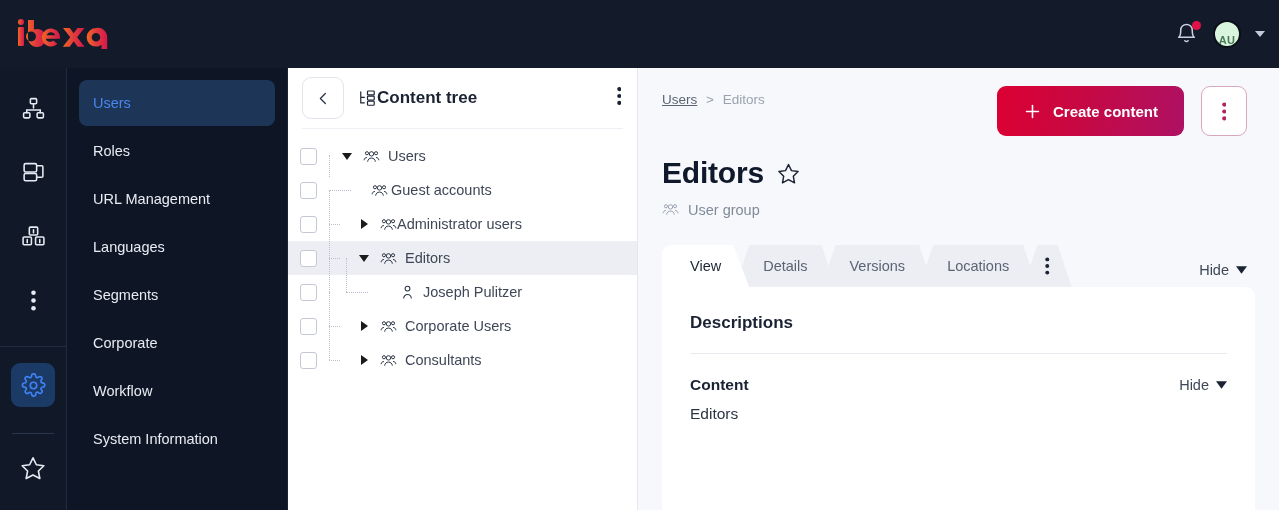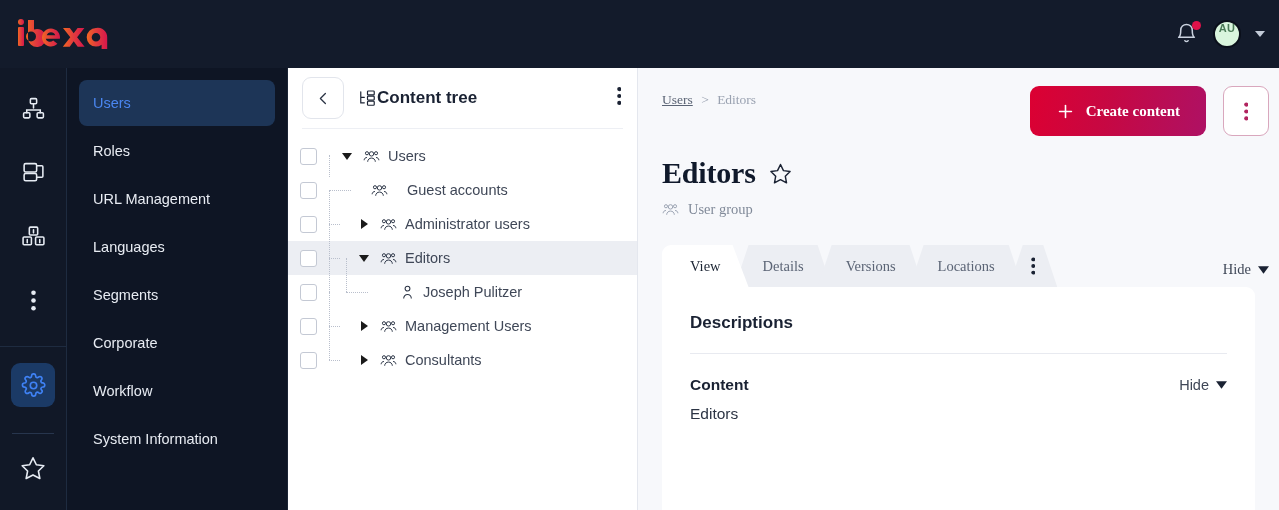--- a/index.html
+++ b/index.html
@@ -29,21 +29,21 @@
     display: flex; align-items: center; gap: 14px;
   }
   .bell { position: relative; width: 24px; height: 24px; cursor: pointer; }
   .bell .dot {
     position: absolute; right: -2px; top: -1px; width: 9px; height: 9px;
     border-radius: 50%; background: #e0124a;
   }
   .avatar {
     width: 28px; height: 28px; border-radius: 50%;
     background: #d9f5dd; border: 2.5px solid #0a0f1a;
-    display: flex; align-items: flex-start; justify-content: center;
+    display: flex; align-items: flex-end; justify-content: center;
     font-size: 11px; color: #4a7a56; font-weight: 600; letter-spacing: .3px;
   }
   .caret-down {
     width: 0; height: 0; border-left: 5px solid transparent;
     border-right: 5px solid transparent; border-top: 6px solid #c3cbd8; cursor: pointer;
   }
 
   
   .body-row { flex: 1; display: flex; min-height: 0; }
 
@@ -100,21 +100,21 @@
   .twisty { width: 16px; display: flex; align-items: center; justify-content: center; flex:0 0 auto; }
   .tri-down { width: 0; height: 0; border-left: 5px solid transparent; border-right: 5px solid transparent; border-top: 7px solid #1a1a1a; }
   .tri-right { width: 0; height: 0; border-top: 5px solid transparent; border-bottom: 5px solid transparent; border-left: 7px solid #1a1a1a; }
   .tree-label { font-size: 14.5px; color: #3f4757; white-space: nowrap; }
   .tree-ico { flex: 0 0 auto; display: flex; align-items: center; }
   .dline { border-left: 1px dotted #b9bfcc; height: 34px; position: absolute; }
   .dhoriz { border-top: 1px dotted #b9bfcc; position: absolute; }
 
   
   .main { flex: 1; background: #f7f8fb; display: flex; flex-direction: column; min-width: 0; position: relative; }
-  .main-inner { padding: 18px 10px 0 24px; font-family: Liberation Serif, serif; }
+  .main-inner { padding: 18px 32px 0 24px; }
   .crumb-row { display: flex; align-items: flex-start; justify-content: space-between; }
   .crumbs { font-size: 13.5px; padding-top: 6px; }
   .crumbs a { color: #5b6475; text-decoration: underline; cursor: pointer; }
   .crumbs .sep { color: #9aa2b1; margin: 0 5px; }
   .crumbs .cur { color: #9aa2b1; }
   .actions { display: flex; align-items: center; gap: 17px; }
   .create-btn {
     height: 50px; padding: 0 26px; border: none; border-radius: 9px; cursor: pointer;
     background: linear-gradient(100deg, #dc0032 0%, #c60843 45%, #ae1164 100%);
     color: #fff; font-size: 15px; font-weight: 600;
@@ -325,41 +325,41 @@
           <div class="tree-ico" style="margin-left:54px">
             <svg width="17" height="17" viewBox="0 0 24 24" fill="none" stroke="#2b3445" stroke-width="1.4">
               <circle cx="12" cy="8.3" r="3.1"></circle>
                 <path d="M6.6 19.4c0-3 2.4-5.2 5.4-5.2s5.4 2.2 5.4 5.2"></path>
               <circle cx="5.6" cy="7.4" r="2.2"></circle>
                 <path d="M1.6 17.3c0-2.3 1.7-3.9 4-3.9"></path>
               <circle cx="18.4" cy="7.4" r="2.2"></circle>
                 <path d="M22.4 17.3c0-2.3-1.7-3.9-4-3.9"></path>
             </svg>
           </div>
-          <span class="tree-label" style="margin-left:19px">Guest accounts</span>
+          <span class="tree-label" style="margin-left:3px">Guest accounts</span>
         </div>
 
         <div class="tree-row">
           <div class="cb"></div>
           <span class="dline" style="left:41px; top:-17px; height:34px;"></span>
           <span class="dhoriz" style="left:41px; top:17px; width:11px;"></span>
           <div class="twisty" style="margin-left:39px">
               <div class="tri-right"></div>
             </div>
           <div class="tree-ico" style="margin-left:8px">
             <svg width="17" height="17" viewBox="0 0 24 24" fill="none" stroke="#2b3445" stroke-width="1.4">
               <circle cx="12" cy="8.3" r="3.1"></circle>
                 <path d="M6.6 19.4c0-3 2.4-5.2 5.4-5.2s5.4 2.2 5.4 5.2"></path>
               <circle cx="5.6" cy="7.4" r="2.2"></circle>
                 <path d="M1.6 17.3c0-2.3 1.7-3.9 4-3.9"></path>
               <circle cx="18.4" cy="7.4" r="2.2"></circle>
                 <path d="M22.4 17.3c0-2.3-1.7-3.9-4-3.9"></path>
             </svg>
           </div>
-          <span class="tree-label" style="margin-left:8px">Administrator users</span>
+          <span class="tree-label" style="">Administrator users</span>
         </div>
 
         <div class="tree-row selected">
           <div class="cb"></div>
           <span class="dline" style="left:41px; top:-17px; height:34px;"></span>
           <span class="dhoriz" style="left:41px; top:17px; width:11px;"></span>
           <div class="twisty" style="margin-left:39px">
               <div class="tri-down"></div>
             </div>
           <div class="tree-ico" style="margin-left:8px">
@@ -399,21 +399,21 @@
           <div class="tree-ico" style="margin-left:8px">
             <svg width="17" height="17" viewBox="0 0 24 24" fill="none" stroke="#2b3445" stroke-width="1.4">
               <circle cx="12" cy="8.3" r="3.1"></circle>
                 <path d="M6.6 19.4c0-3 2.4-5.2 5.4-5.2s5.4 2.2 5.4 5.2"></path>
               <circle cx="5.6" cy="7.4" r="2.2"></circle>
                 <path d="M1.6 17.3c0-2.3 1.7-3.9 4-3.9"></path>
               <circle cx="18.4" cy="7.4" r="2.2"></circle>
                 <path d="M22.4 17.3c0-2.3-1.7-3.9-4-3.9"></path>
             </svg>
           </div>
-          <span class="tree-label" style="margin-left:8px">Management Users</span>
+          <span class="tree-label" style="margin-left:8px">Corporate Users</span>
         </div>
 
 
         <div class="tree-row">
           <div class="cb"></div>
           <span class="dline" style="left:41px; top:-17px; height:34px;"></span>
           <span class="dhoriz" style="left:41px; top:17px; width:11px;"></span>
           <div class="twisty" style="margin-left:39px">
               <div class="tri-right"></div>
             </div>

